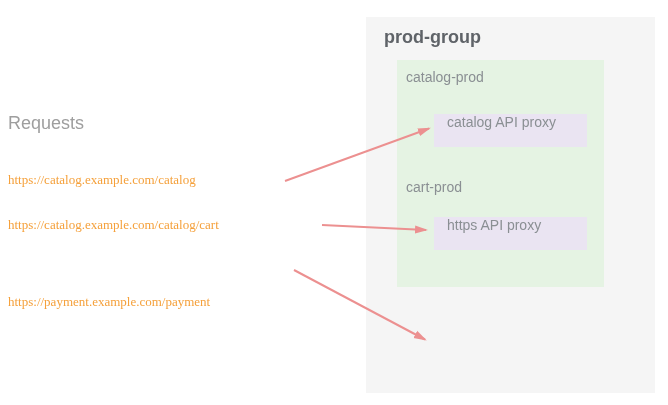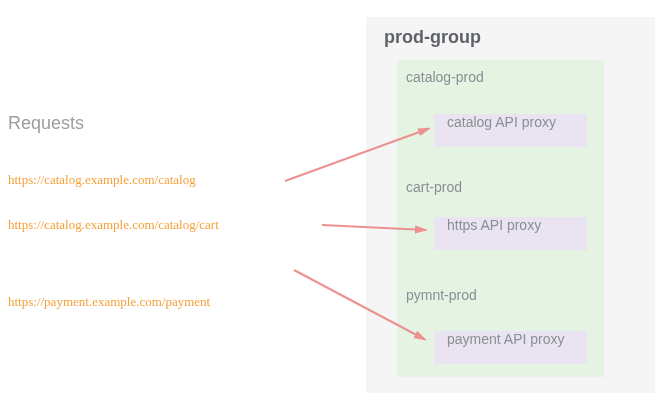--- a/index.html
+++ b/index.html
@@ -124,26 +124,20 @@
       </div>
     </div>
 
     <div class="env-box env-1">
       <div class="env-title">cart-prod</div>
       <div class="proxy-box proxy-1">
         <span class="proxy-label">https API proxy</span>
       </div>
     </div>
 
-    <div class="env-box env-2">
-      <div class="env-title">pymnt-prod</div>
-      <div class="proxy-box proxy-2">
-        <span class="proxy-label">payment API proxy</span>
-      </div>
-    </div>
   </div>
 
   <svg class="arrows" viewBox="0 0 668 405" xmlns="http://www.w3.org/2000/svg">
     <defs>
       <marker id="ah" markerUnits="userSpaceOnUse" markerWidth="13" markerHeight="10" refX="11" refY="5" orient="auto">
         <path d="M0,1 L13,5 L0,9 Z"></path>
       </marker>
     </defs>
     <line x1="285" y1="181" x2="429" y2="128.5" marker-end="url(#ah)"></line>
     <line x1="322" y1="225" x2="426" y2="230" marker-end="url(#ah)"></line>

